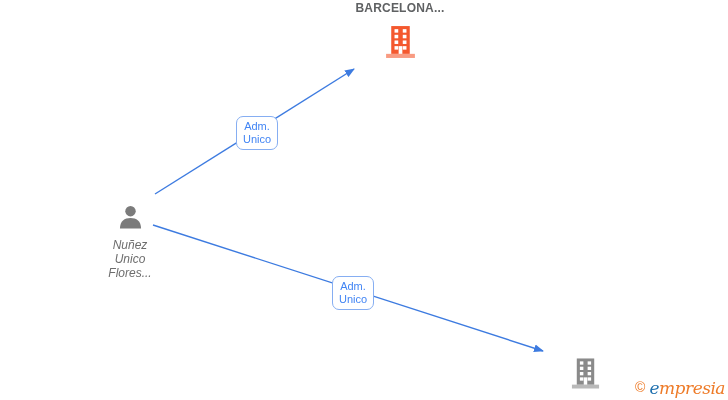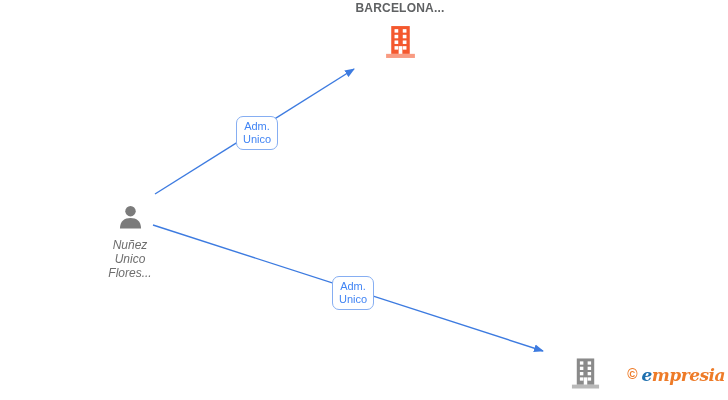--- a/index.html
+++ b/index.html
@@ -20,21 +20,21 @@
   .node-company-bottom{left:550px;top:356px;width:70px;}
   .bldg-bottom{width:31px;height:34px;color:#8a8a8a;}
 
   .edge-label{position:absolute;background:#ffffff;border:1px solid #86aef2;border-radius:7px;
               color:#4285f4;font-size:11px;line-height:13px;text-align:center;
               padding:3px 5px;min-width:30px;}
   .edge-label span{display:block;}
   #edge-label-1{left:236px;top:116px;}
   #edge-label-2{left:332px;top:276px;}
 
-  .watermark{position:absolute;right:3px;bottom:15px;white-space:nowrap;font-weight:bold;}
+  .watermark{position:absolute;right:3px;bottom:2px;white-space:nowrap;}
   .wm-copy{color:#ee7b28;font-size:14px;vertical-align:2px;margin-right:4px;}
   .wm-brand{font-family:"DejaVu Serif",serif;font-style:italic;font-size:17px;letter-spacing:-.5px;}
   .wm-initial{color:#1d6fae;}
   .wm-rest{color:#ee7b28;}
   .defs-hidden{position:absolute;width:0;height:0;overflow:hidden;}
 </style>
 </head>
 <body>
 
 <div class="stage">

